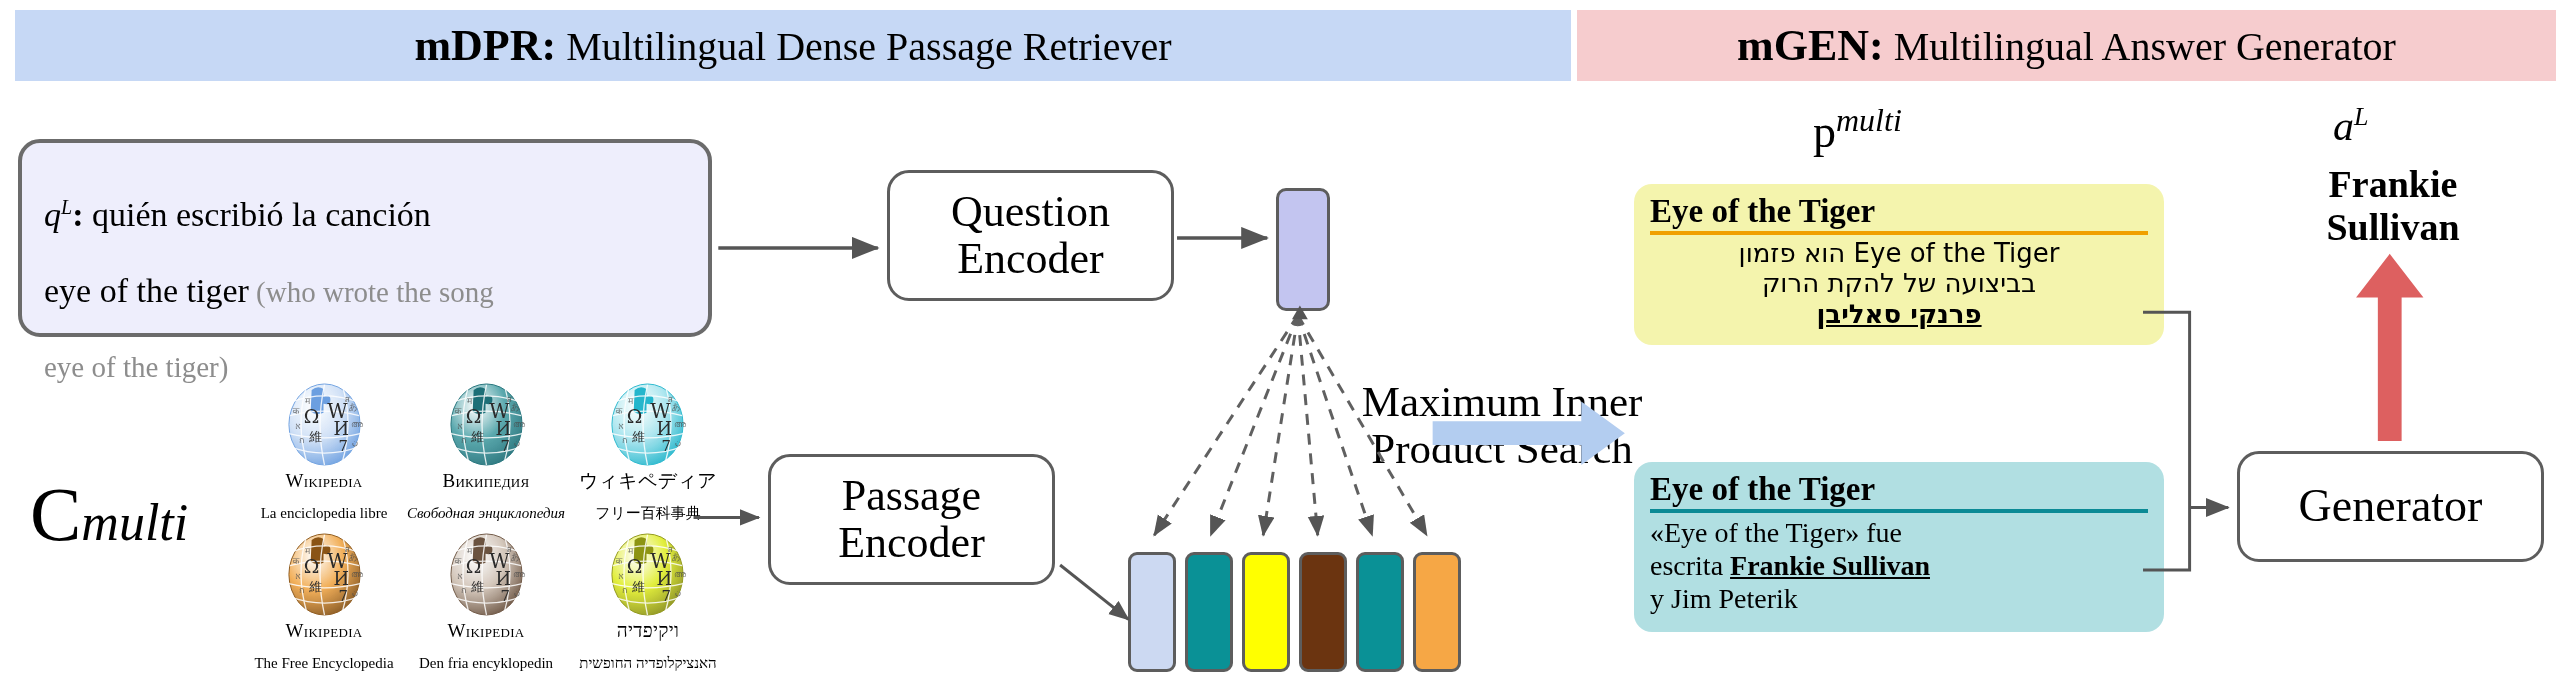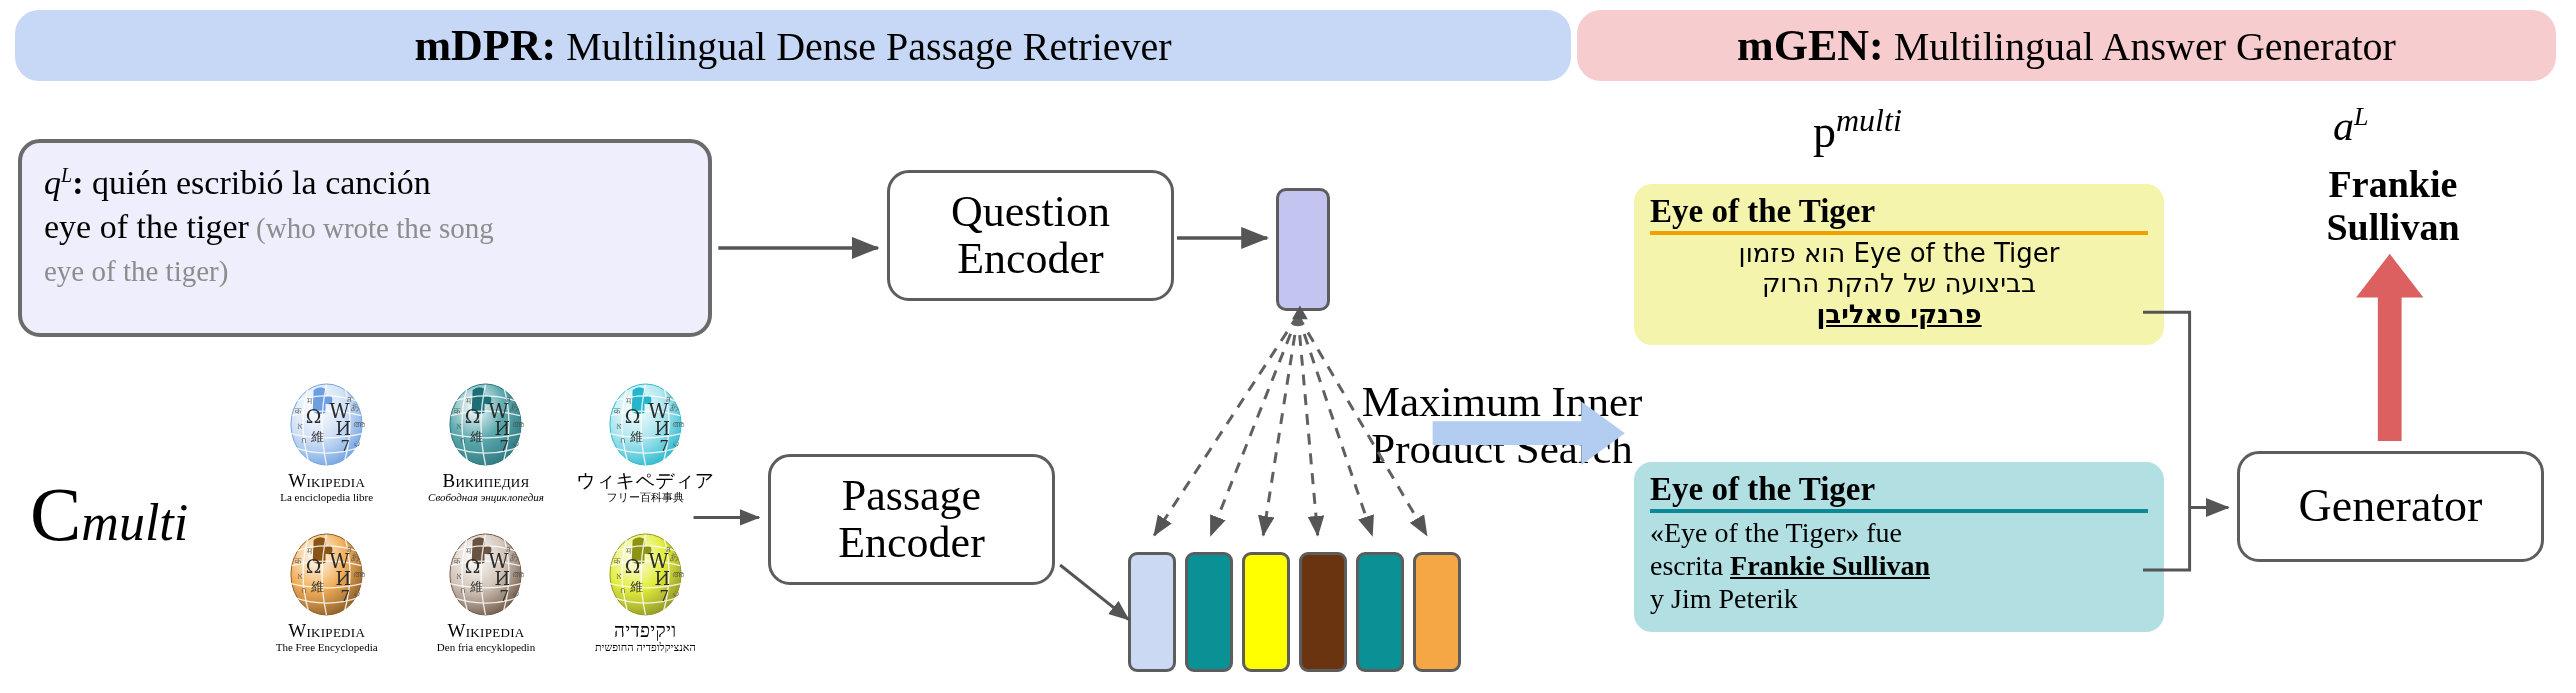--- a/index.html
+++ b/index.html
@@ -1,32 +1,32 @@
 <!DOCTYPE html>
 <html><head>
 <meta charset="utf-8">
 <style>
   html,body{margin:0;padding:0;background:#ffffff;}
   body{width:2576px;height:694px;position:relative;overflow:hidden;
        font-family:"Liberation Serif","DejaVu Serif",serif;color:#000;}
   .abs{position:absolute;}
 
   
-  .band{position:absolute;top:10px;height:71px;display:flex;align-items:center;justify-content:center;border-radius:24px;}
+  .band{position:absolute;top:10px;height:71px;display:flex;align-items:center;justify-content:center;}
   #band-mdpr{left:15px;width:1556px;background:#c6d8f5;}
   #band-mgen{left:1577px;width:979px;background:#f6ccce;}
   .band-title{font-size:40px;line-height:1;white-space:nowrap;}
   .band-title b{font-weight:bold;font-size:44px;}
   .band-title span.sub{font-weight:normal;}
 
   
   #query-box{left:18px;top:139px;width:694px;height:198px;box-sizing:border-box;
     background:#eeeefc;border:4px solid #6b6b6b;border-radius:22px;
     padding:18px 20px 0 22px;}
-  .q-line{font-size:34px;line-height:1.28;}
+  .q-line{font-size:34px;line-height:1.28;margin-top:32px;}
   .q-gray{color:#8d8d8d;font-size:29px;}
   .q-var{font-style:italic;font-size:34px;}
   .q-var sup{font-size:20px;font-style:italic;}
 
   
   .node{box-sizing:border-box;background:#fff;border:3px solid #5d5d5d;border-radius:22px;
         display:flex;align-items:center;justify-content:center;text-align:center;
         font-size:44px;line-height:1.06;}
   #question-encoder{left:887px;top:170px;width:287px;height:131px;}
   #passage-encoder{left:768px;top:454px;width:287px;height:131px;}
@@ -38,21 +38,21 @@
   #c-multi .it{font-style:italic;font-size:52px;}
 
   
   #wiki-grid{left:253px;top:378px;width:466px;height:297px;
     display:grid;grid-template-columns:repeat(3,1fr);grid-template-rows:1fr 1fr;
     column-gap:12px;row-gap:2px;}
   .wiki-cell{display:flex;flex-direction:column;align-items:center;justify-content:flex-start;}
   .globe{width:85px;height:91px;position:relative;}
   .globe svg{display:block;}
   .wiki-name{font-variant:small-caps;font-size:19px;letter-spacing:0.3px;margin-top:2px;line-height:1;white-space:nowrap;}
-  .wiki-tag{font-size:11px;line-height:1;margin-top:2px;white-space:nowrap;font-style:italic;}
+  .wiki-tag{font-size:15px;line-height:1;margin-top:16px;white-space:nowrap;font-style:italic;}
   .wiki-tag.up{font-style:normal;}
 
   
   #mips-label{left:1304px;top:378px;width:396px;text-align:center;font-size:43px;line-height:1.1;}
 
   
   #query-vec{left:1276px;top:188px;width:48px;height:117px;background:#c3c5f0;
     border:3px solid #5d5d5d;border-radius:10px;}
 
   

